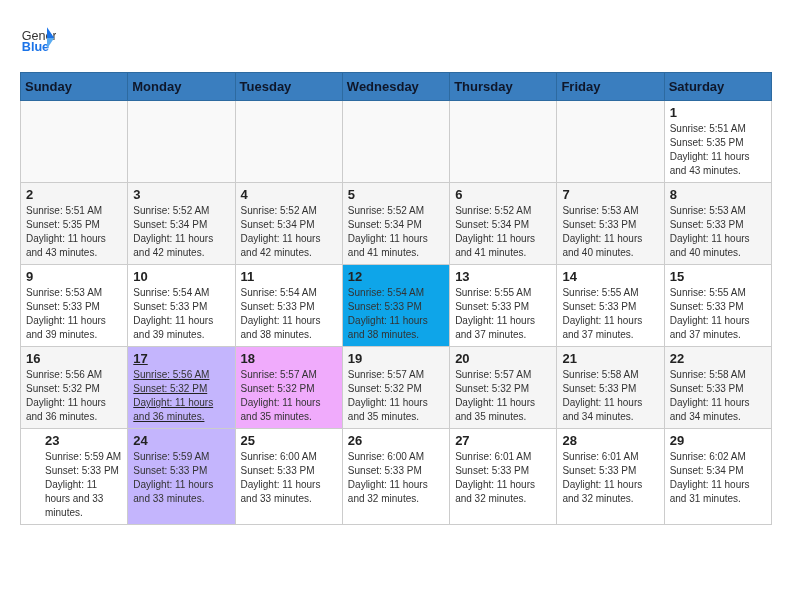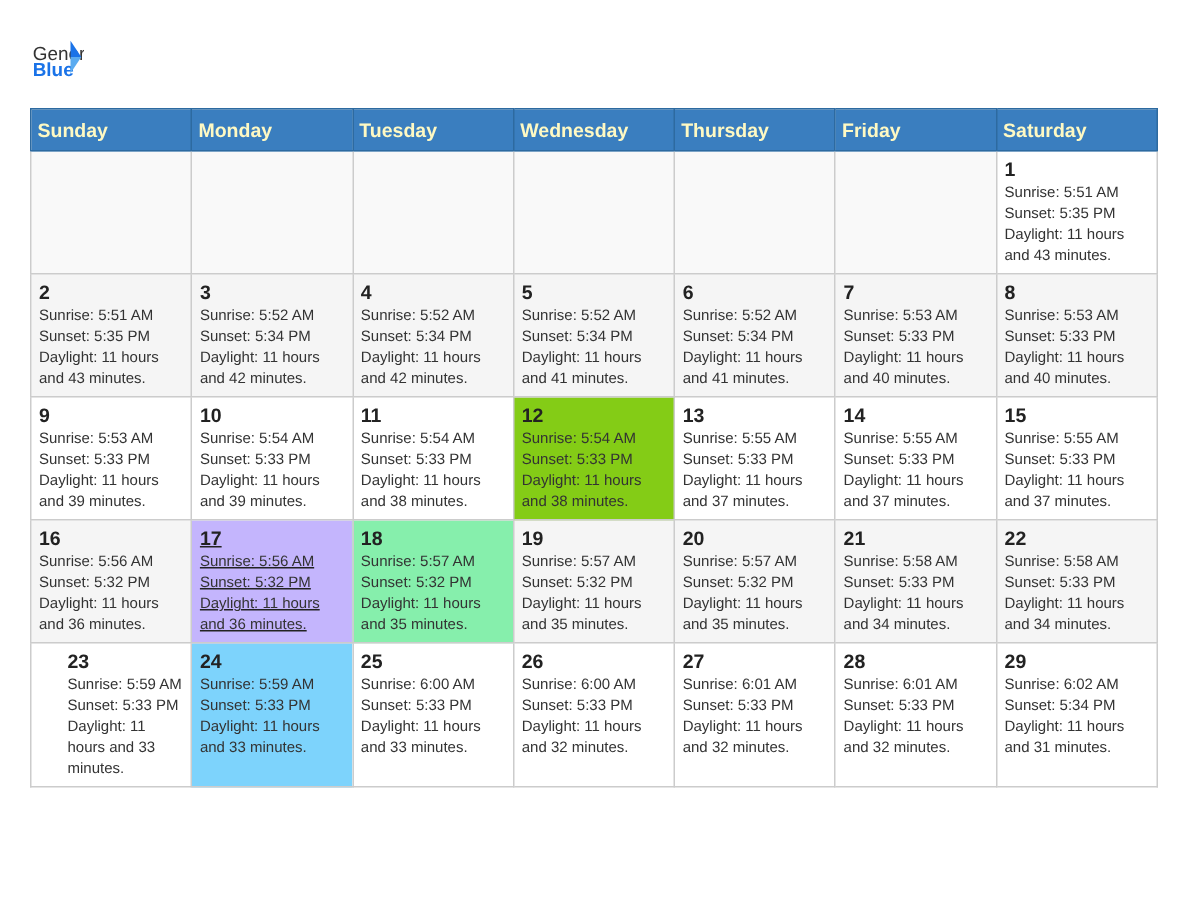--- a/index.html
+++ b/index.html
@@ -39,21 +39,21 @@
       font-size: 14px;
       color: #555;
     }
     .calendar {
       width: 100%;
       border-collapse: collapse;
       border: 1px solid #ccc;
     }
     .calendar th {
       background: #3a7ebf;
-      color: #fef9c3;
+      color: #0f172a;
       font-size: 13px;
       font-weight: bold;
       padding: 6px 4px;
       text-align: left;
       border: 1px solid #2d6aa0;
     }
     .calendar td {
       vertical-align: top;
       border: 1px solid #ccc;
       padding: 4px 5px;
@@ -191,21 +191,21 @@
           <div class="day-info">Sunrise: 5:54 AM
 Sunset: 5:33 PM
 Daylight: 11 hours and 39 minutes.</div>
         </td>
         <td style="background: rgb(255, 255, 255);">
           <span class="day-number">11</span>
           <div class="day-info">Sunrise: 5:54 AM
 Sunset: 5:33 PM
 Daylight: 11 hours and 38 minutes.</div>
         </td>
-        <td style="background: #84cc16;">
+        <td style="background: #0ea5e9;">
           <span class="day-number">12</span>
           <div class="day-info">Sunrise: 5:54 AM
 Sunset: 5:33 PM
 Daylight: 11 hours and 38 minutes.</div>
         </td>
         <td style="background: rgb(255, 255, 255);">
           <span class="day-number">13</span>
           <div class="day-info">Sunrise: 5:55 AM
 Sunset: 5:33 PM
 Daylight: 11 hours and 37 minutes.</div>
@@ -229,21 +229,21 @@
           <div class="day-info">Sunrise: 5:56 AM
 Sunset: 5:32 PM
 Daylight: 11 hours and 36 minutes.</div>
         </td>
         <td style="background: #c4b5fd; text-decoration: underline;">
           <span class="day-number">17</span>
           <div class="day-info">Sunrise: 5:56 AM
 Sunset: 5:32 PM
 Daylight: 11 hours and 36 minutes.</div>
         </td>
-        <td style="background: #86efac;">
+        <td style="background: #f0abfc;">
           <span class="day-number">18</span>
           <div class="day-info">Sunrise: 5:57 AM
 Sunset: 5:32 PM
 Daylight: 11 hours and 35 minutes.</div>
         </td>
         <td style="background: rgb(245, 245, 245);">
           <span class="day-number">19</span>
           <div class="day-info">Sunrise: 5:57 AM
 Sunset: 5:32 PM
 Daylight: 11 hours and 35 minutes.</div>
@@ -267,21 +267,21 @@
 Daylight: 11 hours and 34 minutes.</div>
         </td>
       </tr>
       <tr>
         <td style="background: rgb(255, 255, 255); padding-left: 24px;">
           <span class="day-number">23</span>
           <div class="day-info">Sunrise: 5:59 AM
 Sunset: 5:33 PM
 Daylight: 11 hours and 33 minutes.</div>
         </td>
-        <td style="background: #7dd3fc;">
+        <td style="background: #c4b5fd;">
           <span class="day-number">24</span>
           <div class="day-info">Sunrise: 5:59 AM
 Sunset: 5:33 PM
 Daylight: 11 hours and 33 minutes.</div>
         </td>
         <td style="background: rgb(255, 255, 255);">
           <span class="day-number">25</span>
           <div class="day-info">Sunrise: 6:00 AM
 Sunset: 5:33 PM
 Daylight: 11 hours and 33 minutes.</div>

